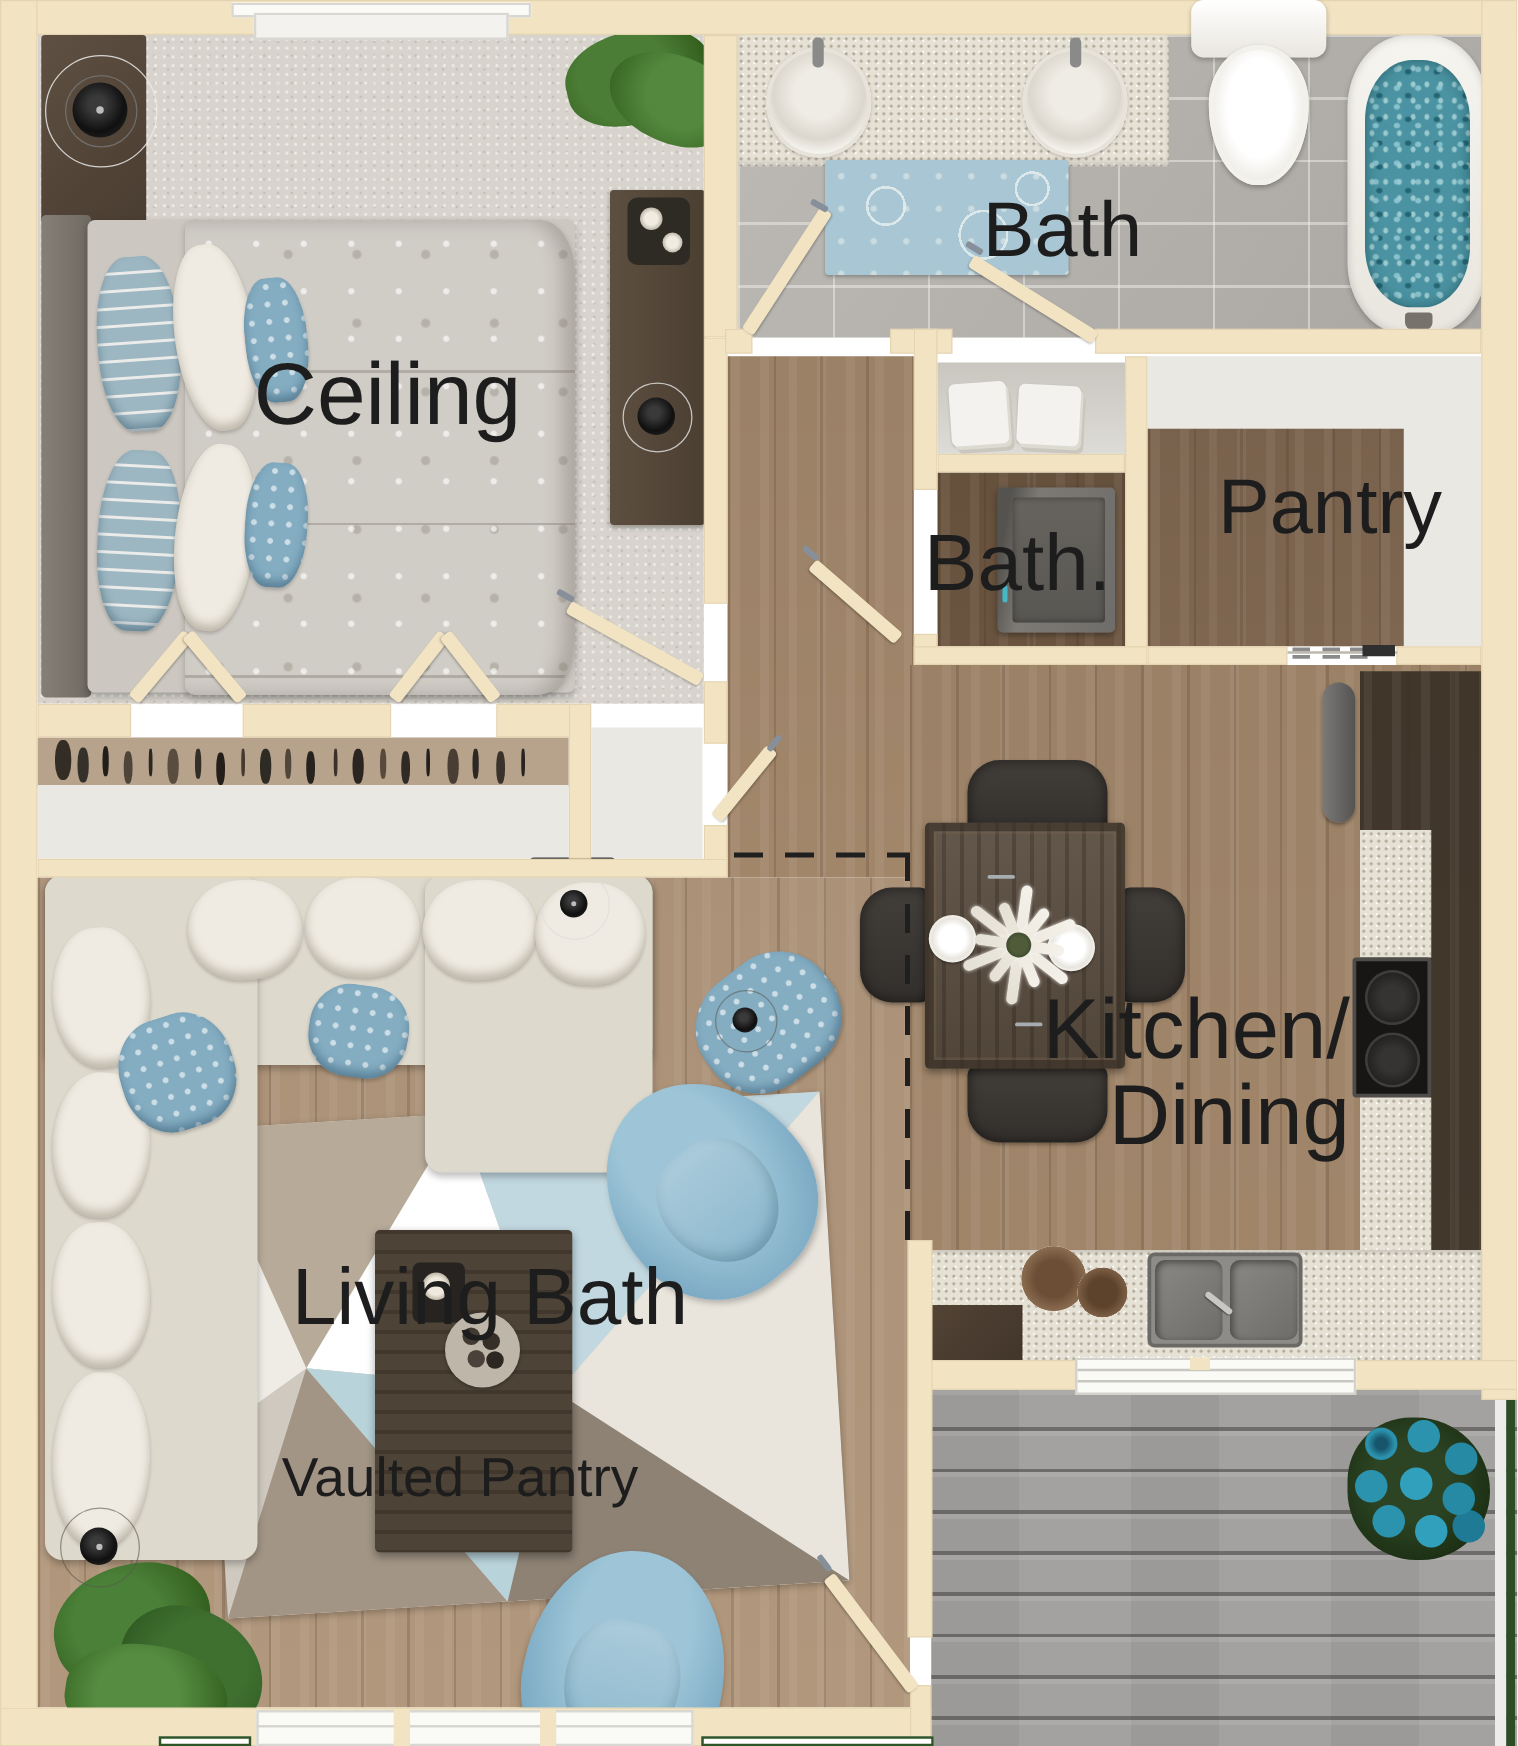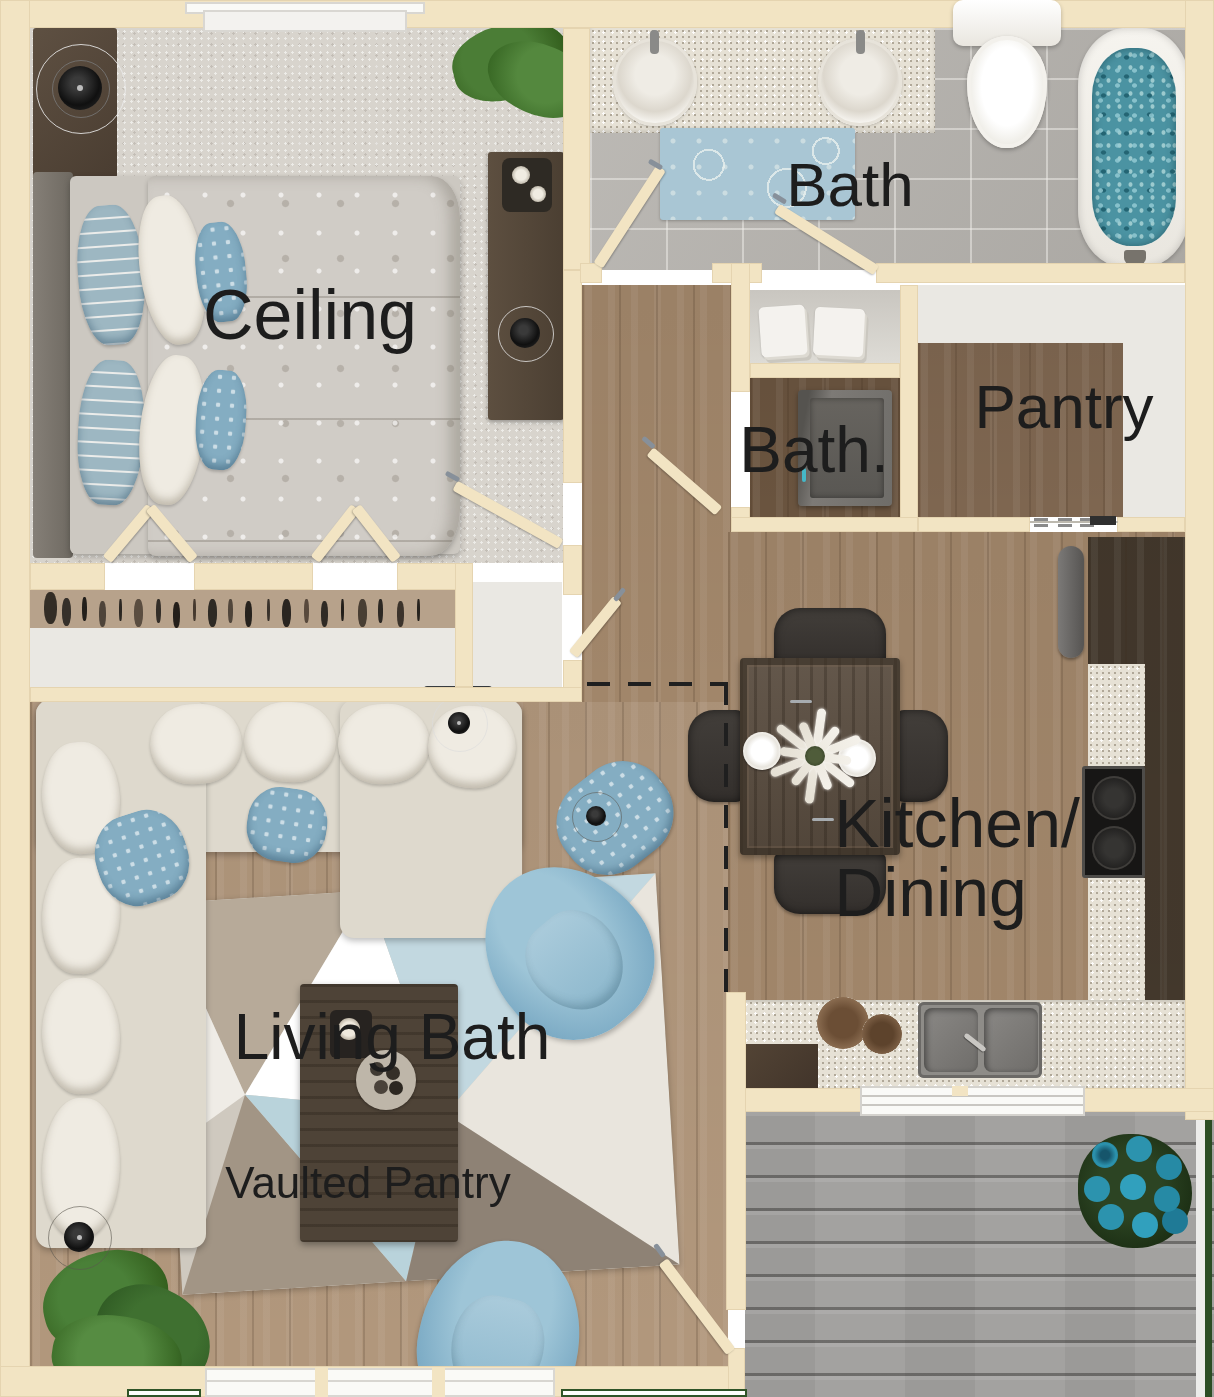--- a/index.html
+++ b/index.html
@@ -331,20 +331,20 @@
 
   <div class="leaf" style="left:107px;top:554px;width:68px;transform:rotate(-50deg);"></div>
   <div class="leaf" style="left:150px;top:502px;width:68px;transform:rotate(50deg);"></div>
   <div class="leaf" style="left:315px;top:554px;width:66px;transform:rotate(-52deg);"></div>
   <div class="leaf" style="left:356px;top:502px;width:66px;transform:rotate(52deg);"></div>
 
   <div class="label" style="left:310px;top:315px;font-size:70px;">Ceiling</div>
   <div class="label" style="left:850px;top:184px;font-size:62px;">Bath</div>
   <div class="label" style="left:814px;top:450px;font-size:64px;z-index:61;">Bath.</div>
   <div class="label" style="left:1064px;top:406px;font-size:62px;">Pantry</div>
-  <div class="label" style="left:957px;top:858px;font-size:68px;line-height:69px;text-align:left;">
+  <div class="label" style="left:957px;top:858px;font-size:68px;line-height:69px;text-align:right;">
     <span style="display:block;">Kitchen/</span>
     <span style="display:block;">Dining</span>
   </div>
   <div class="label" style="left:392px;top:1037px;font-size:64px;">Living Bath</div>
   <div class="label" style="left:368px;top:1183px;font-size:44px;">Vaulted Pantry</div>
 
 </div>
 
 </body></html>

